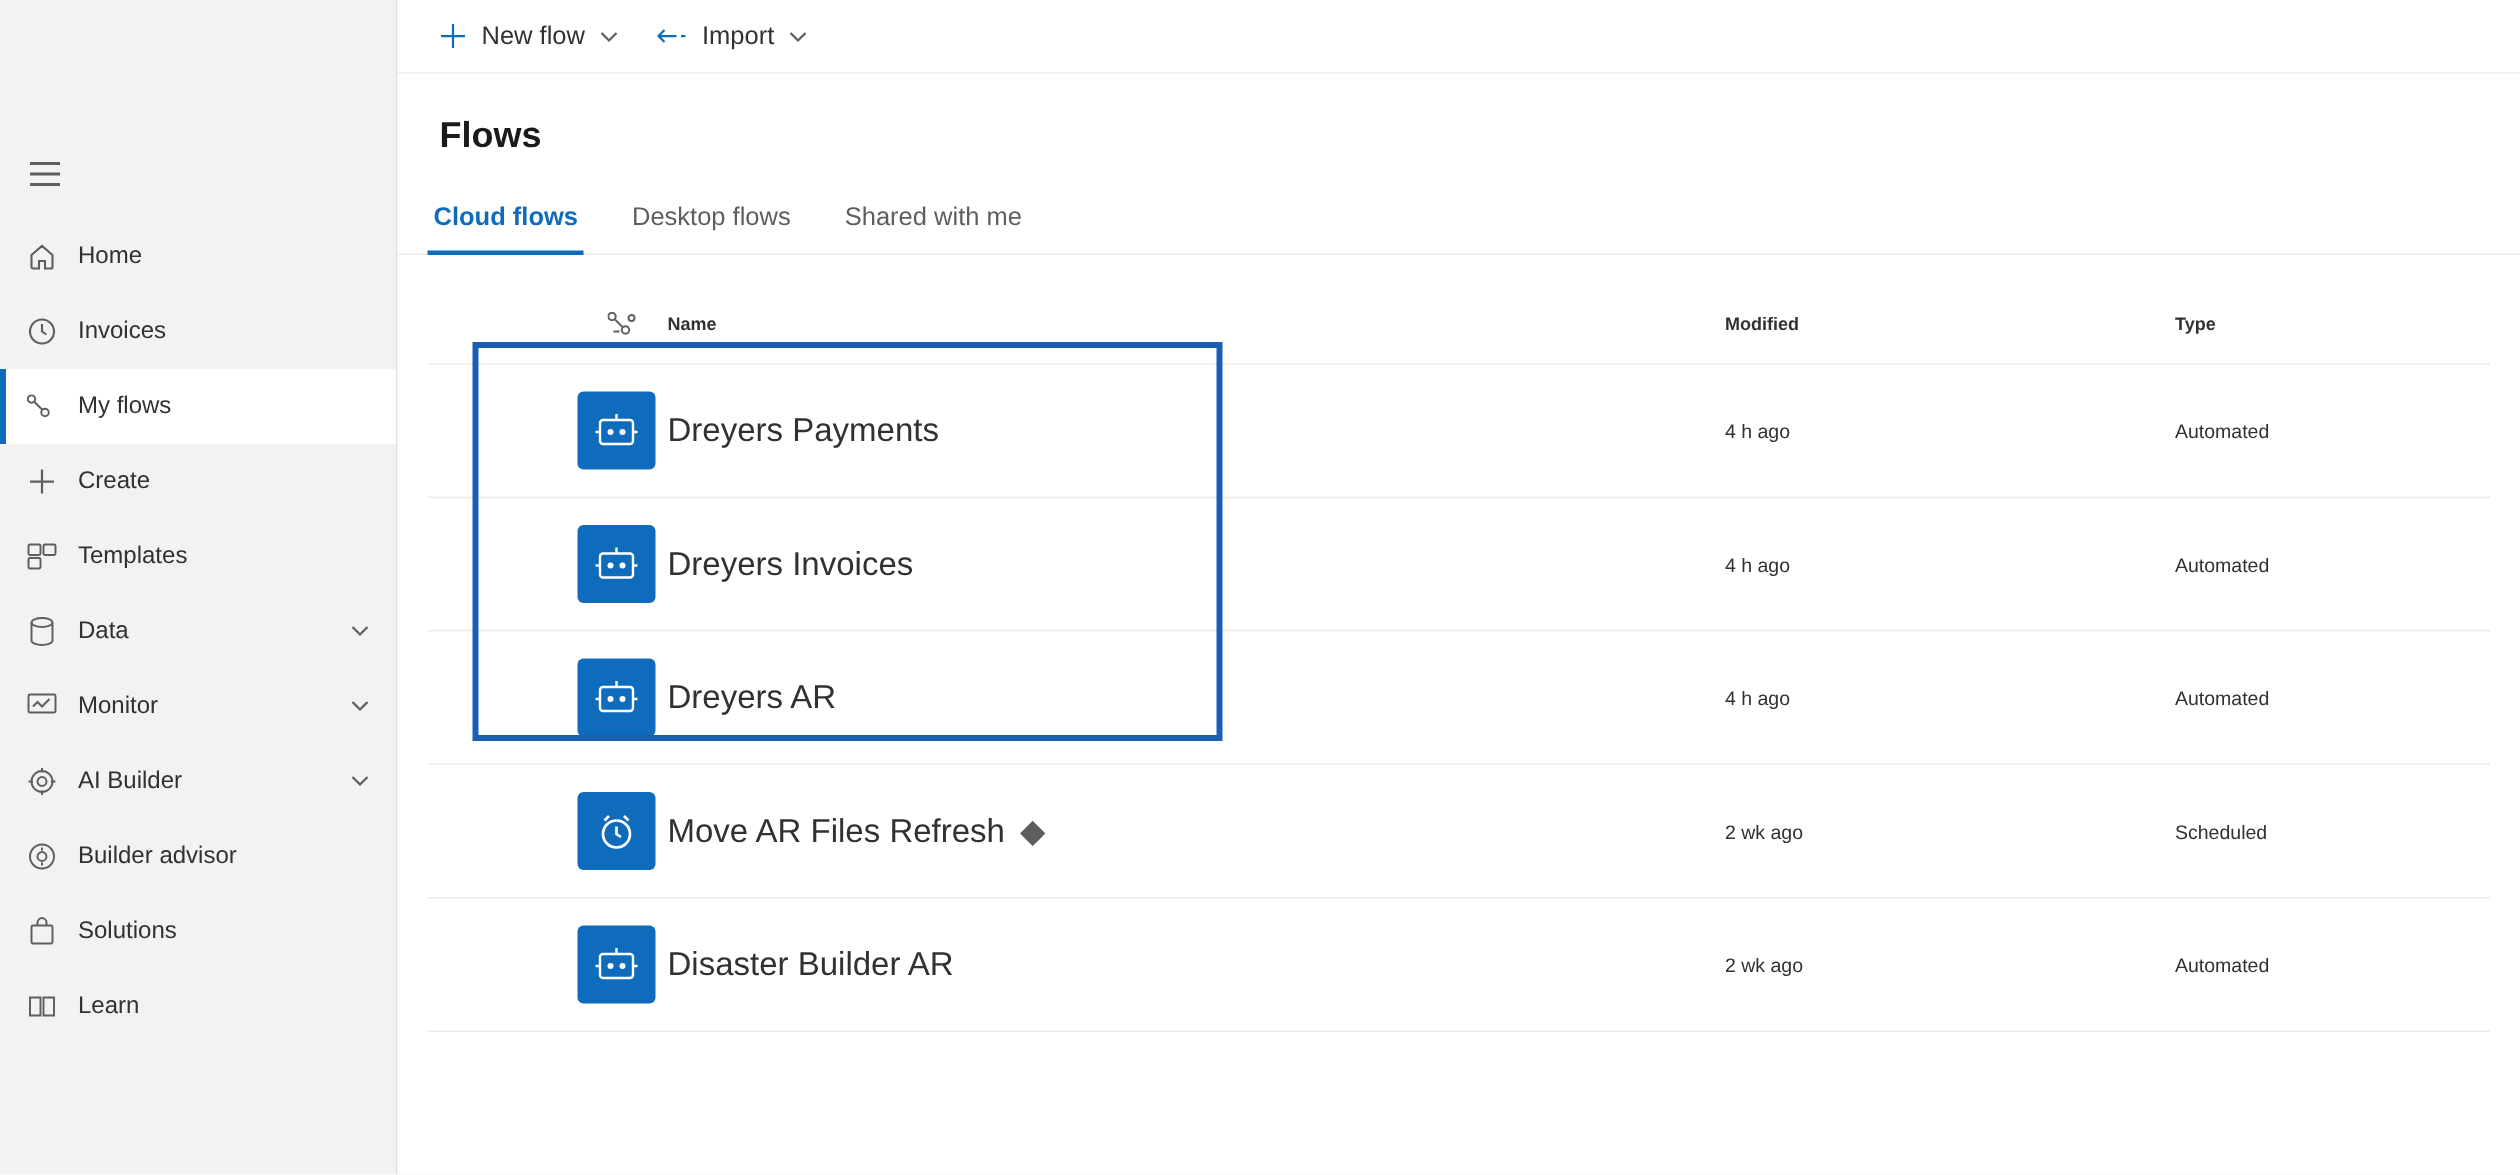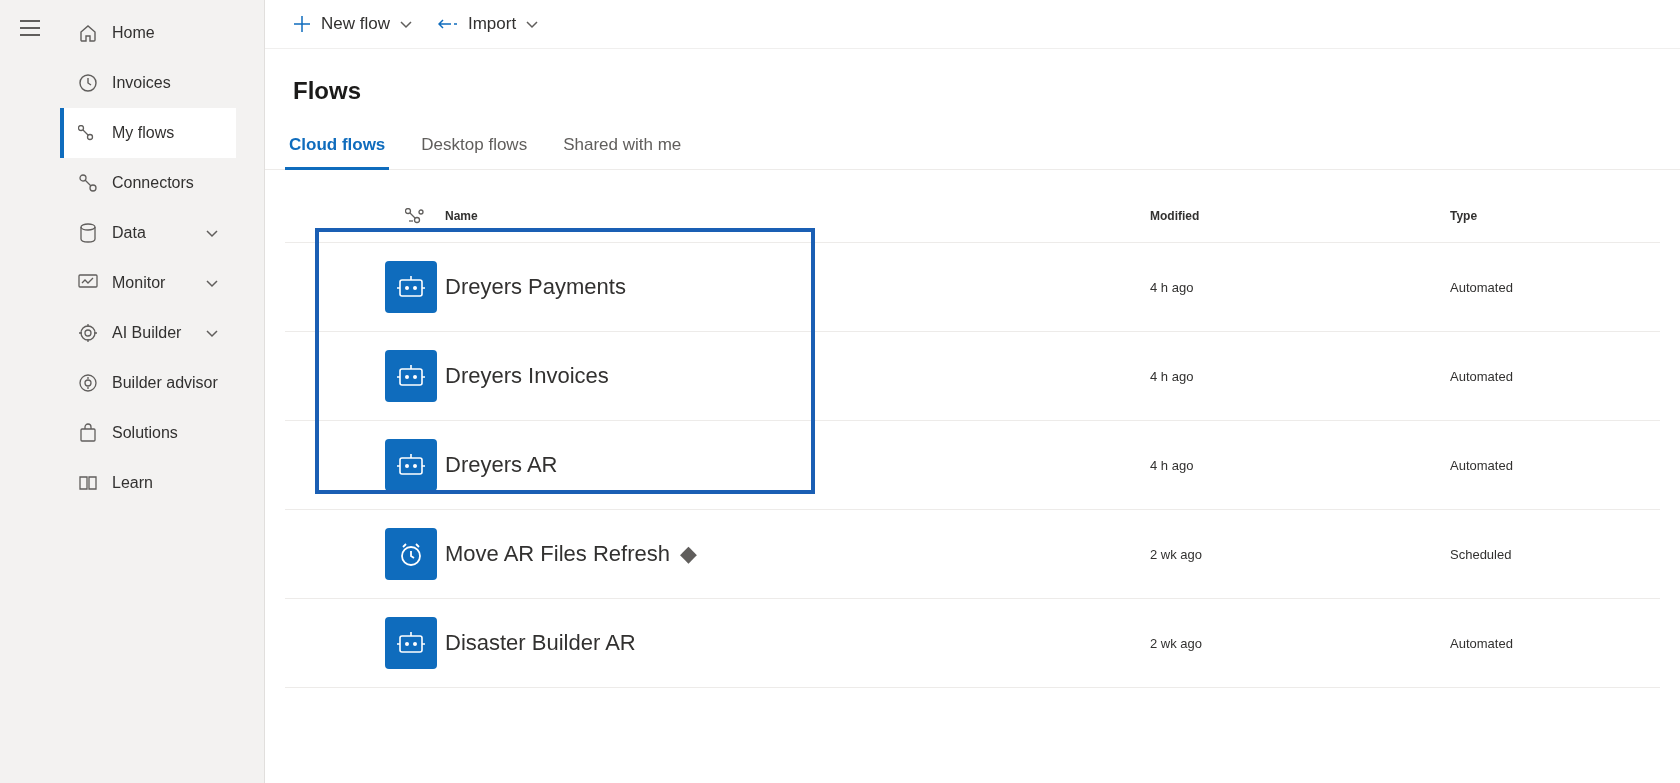--- a/index.html
+++ b/index.html
@@ -14,22 +14,23 @@
   .app {
     display: flex;
     height: 100vh;
   }
   
   .sidebar {
     width: 265px;
     background: #f3f2f1;
     border-right: 1px solid #e1dfdd;
     display: flex;
-    flex-direction: row;
+    flex-direction: column;
     padding-top: 8px;
+    justify-content: center;
   }
   .hamburger {
     padding: 12px 20px 18px 20px;
     cursor: pointer;
     color: #605e5c;
   }
   .sidebar-item {
     display: flex;
     align-items: center;
     padding: 15px 18px;
@@ -192,27 +193,35 @@
             <svg width="20" height="16" viewBox="0 0 20 16">
               <circle cx="3" cy="3" r="2.5" fill="none" stroke="#605e5c" stroke-width="1.3"></circle>
               <path d="M5 5l5 5" stroke="#605e5c" stroke-width="1.3"></path>
               <circle cx="12" cy="12" r="2.5" fill="none" stroke="#605e5c" stroke-width="1.3"></circle>
             </svg>
           </span>
           <span>My flows</span>
         </div>
         <div class="sidebar-item">
           <span class="side-icon">
-            <svg width="20" height="20" viewBox="0 0 20 20">
-              <circle cx="5" cy="5" r="3" fill="none" stroke="#605e5c" stroke-width="1.3"></circle>
-              <circle cx="15" cy="15" r="3" fill="none" stroke="#605e5c" stroke-width="1.3"></circle>
-              <path d="M7 7l6 6" stroke="#605e5c" stroke-width="1.3"></path>
-            </svg>
-          </span>
-          <span>Connectors</span>
+            <svg width="18" height="18" viewBox="0 0 18 18">
+              <path d="M9 1v16M1 9h16" stroke="#605e5c" stroke-width="1.5"></path>
+            </svg>
+          </span>
+          <span>Create</span>
+        </div>
+        <div class="sidebar-item">
+          <span class="side-icon">
+            <svg width="20" height="18" viewBox="0 0 20 18">
+              <rect x="1" y="1" width="8" height="7" rx="1" fill="none" stroke="#605e5c" stroke-width="1.3"></rect>
+              <rect x="11" y="1" width="8" height="7" rx="1" fill="none" stroke="#605e5c" stroke-width="1.3"></rect>
+              <rect x="1" y="10" width="8" height="7" rx="1" fill="none" stroke="#605e5c" stroke-width="1.3"></rect>
+            </svg>
+          </span>
+          <span>Templates</span>
         </div>
         <div class="sidebar-item">
           <span class="side-icon">
             <svg width="18" height="20" viewBox="0 0 18 20">
               <ellipse cx="9" cy="4" rx="7" ry="3" fill="none" stroke="#605e5c" stroke-width="1.3"></ellipse>
               <path d="M2 4v12c0 1.7 3.1 3 7 3s7-1.3 7-3V4" fill="none" stroke="#605e5c" stroke-width="1.3"></path>
             </svg>
           </span>
           <span>Data</span>
           <span class="chev"><svg width="12" height="8" viewBox="0 0 12 8">

